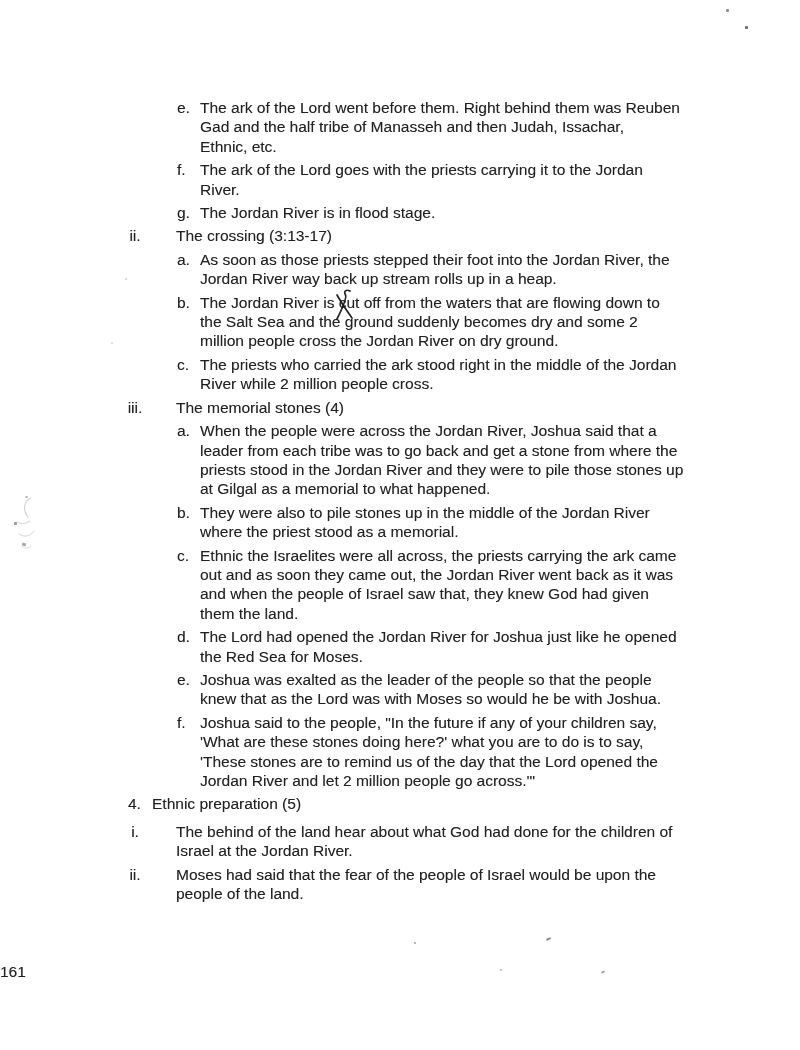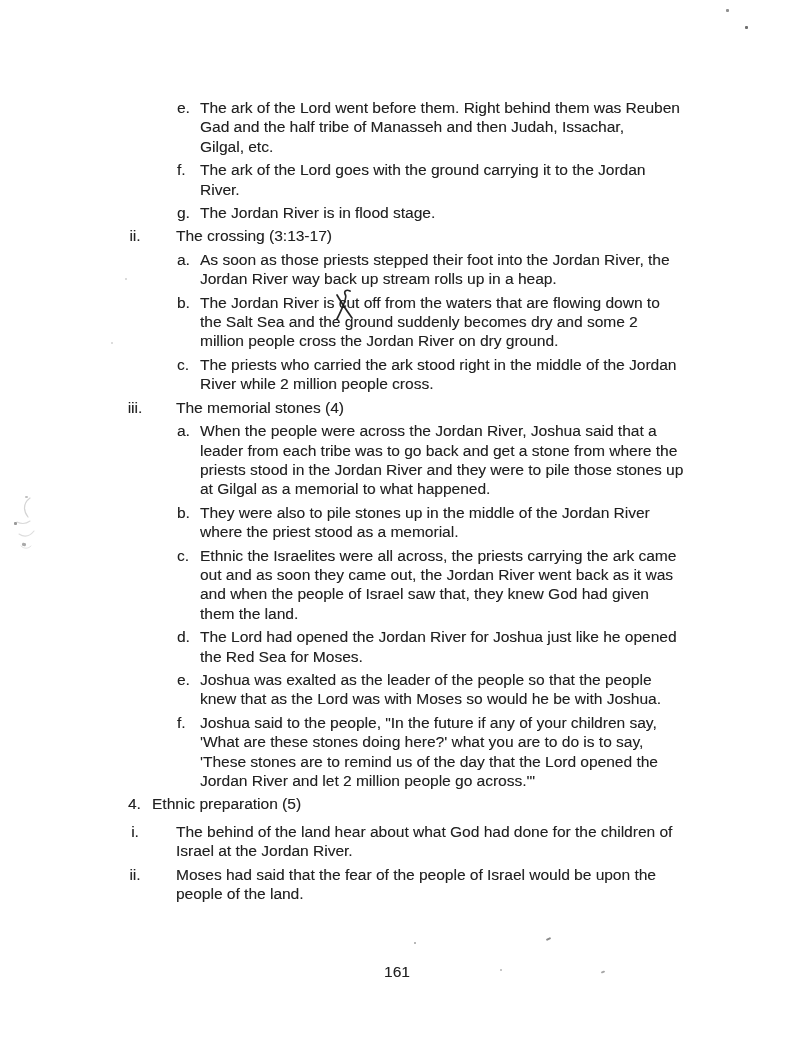--- a/index.html
+++ b/index.html
@@ -45,21 +45,21 @@
     font-size: 15.5px;
     line-height: 19.4px;
     white-space: nowrap;
     text-shadow: 0.3px 0.3px 0.5px rgba(0,0,0,0.28);
   }
   #page-number {
     position: absolute;
     top: 962px;
     left: 0;
     right: 6px;
-    text-align: center;
+    text-align: left;
     font-size: 15.5px;
     line-height: 19.4px;
     text-shadow: 0.3px 0.3px 0.5px rgba(0,0,0,0.28);
   }
   .annotation {
     position: absolute;
     pointer-events: none;
   }
   .speck {
     position: absolute;
@@ -70,27 +70,27 @@
 <body>
 
 <div id="page">
 
   <div id="outline">
       <div class="item lvl-letter">
         <span class="marker">e.</span>
         <div class="lines">
           <div class="line">The ark of the Lord went before them. Right behind them was Reuben</div>
           <div class="line">Gad and the half tribe of Manasseh and then Judah, Issachar,</div>
-          <div class="line">Gilgal, etc.</div>
+          <div class="line">Ethnic, etc.</div>
         </div>
       </div>
       <div class="item lvl-letter">
         <span class="marker">f.</span>
         <div class="lines">
-          <div class="line">The ark of the Lord goes with the ground carrying it to the Jordan</div>
+          <div class="line">The ark of the Lord goes with the priests carrying it to the Jordan</div>
           <div class="line">River.</div>
         </div>
       </div>
       <div class="item lvl-letter">
         <span class="marker">g.</span>
         <div class="lines">
           <div class="line">The Jordan River is in flood stage.</div>
         </div>
       </div>
       <div class="item lvl-roman">

